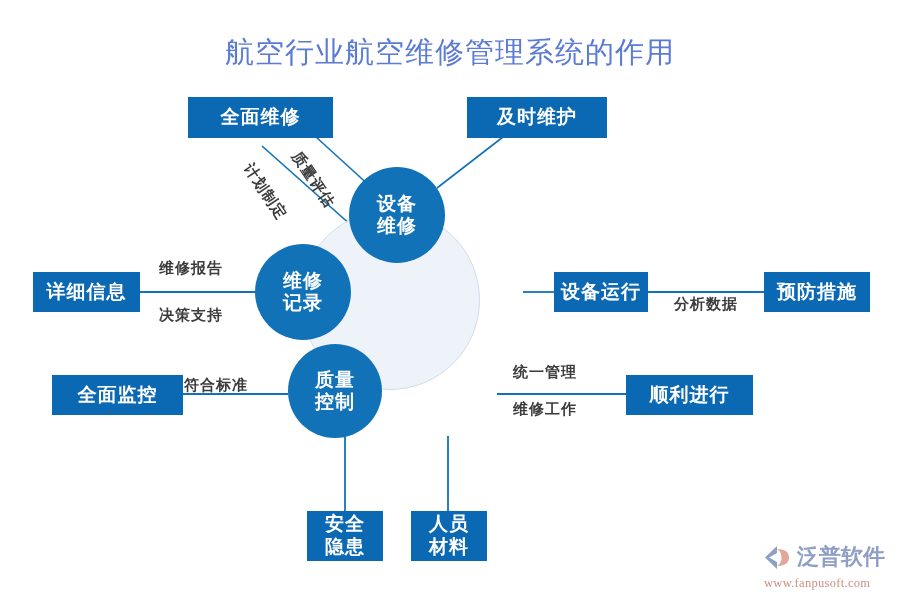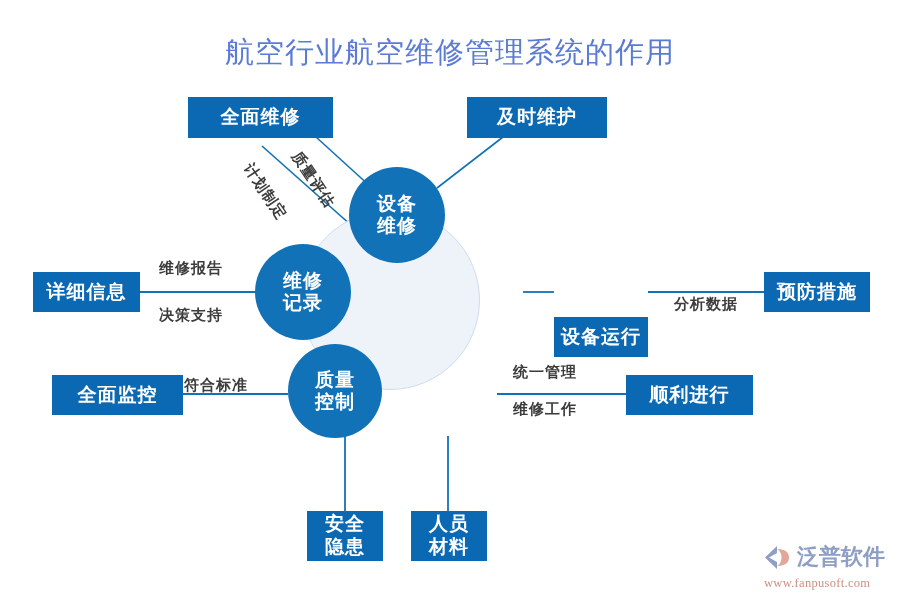--- a/index.html
+++ b/index.html
@@ -194,21 +194,21 @@
   </div>
 
   <div class="box" style="left:467px; top:97px; width:140px; height:41px;">
     <span>及时维护</span>
   </div>
 
   <div class="box" style="left:33px; top:272px; width:107px; height:40px;">
     <span>详细信息</span>
   </div>
 
-  <div class="box" style="left:554px; top:272px; width:94px; height:40px;margin-top:45px;">
+  <div class="box" style="left:554px; top:272px; width:94px; height:40px;">
     <span>设备运行</span>
   </div>
 
   <div class="box" style="left:764px; top:272px; width:106px; height:40px;">
     <span>预防措施</span>
   </div>
 
   <div class="box" style="left:52px; top:375px; width:131px; height:40px;">
     <span>全面监控</span>
   </div>

